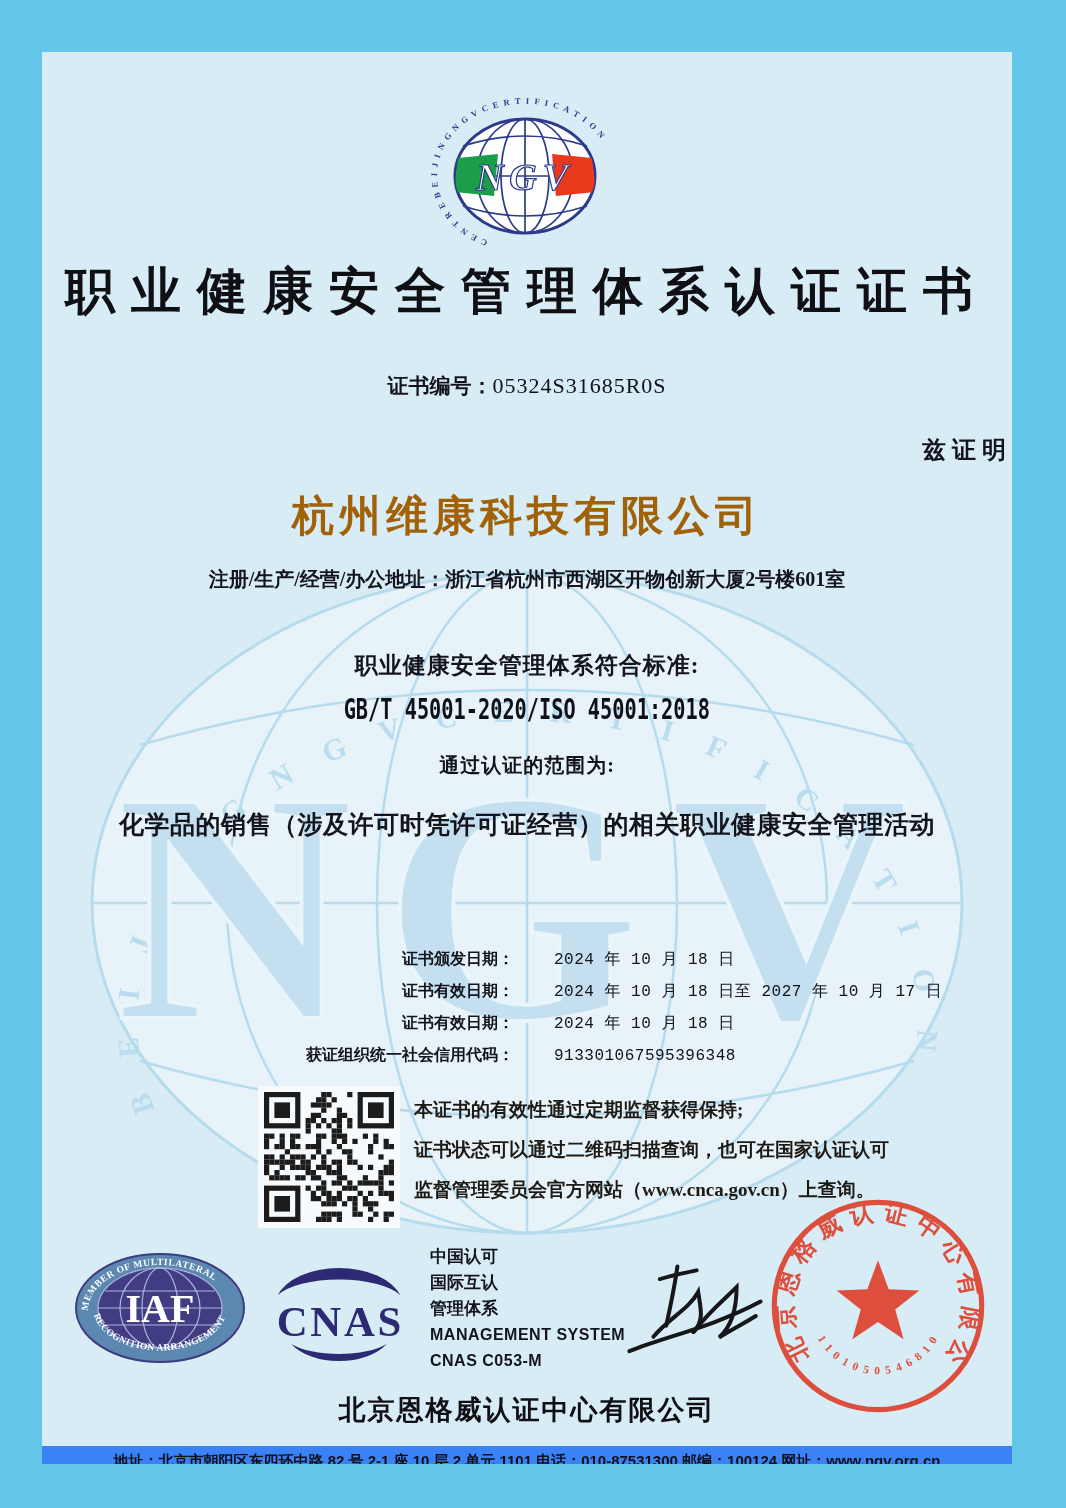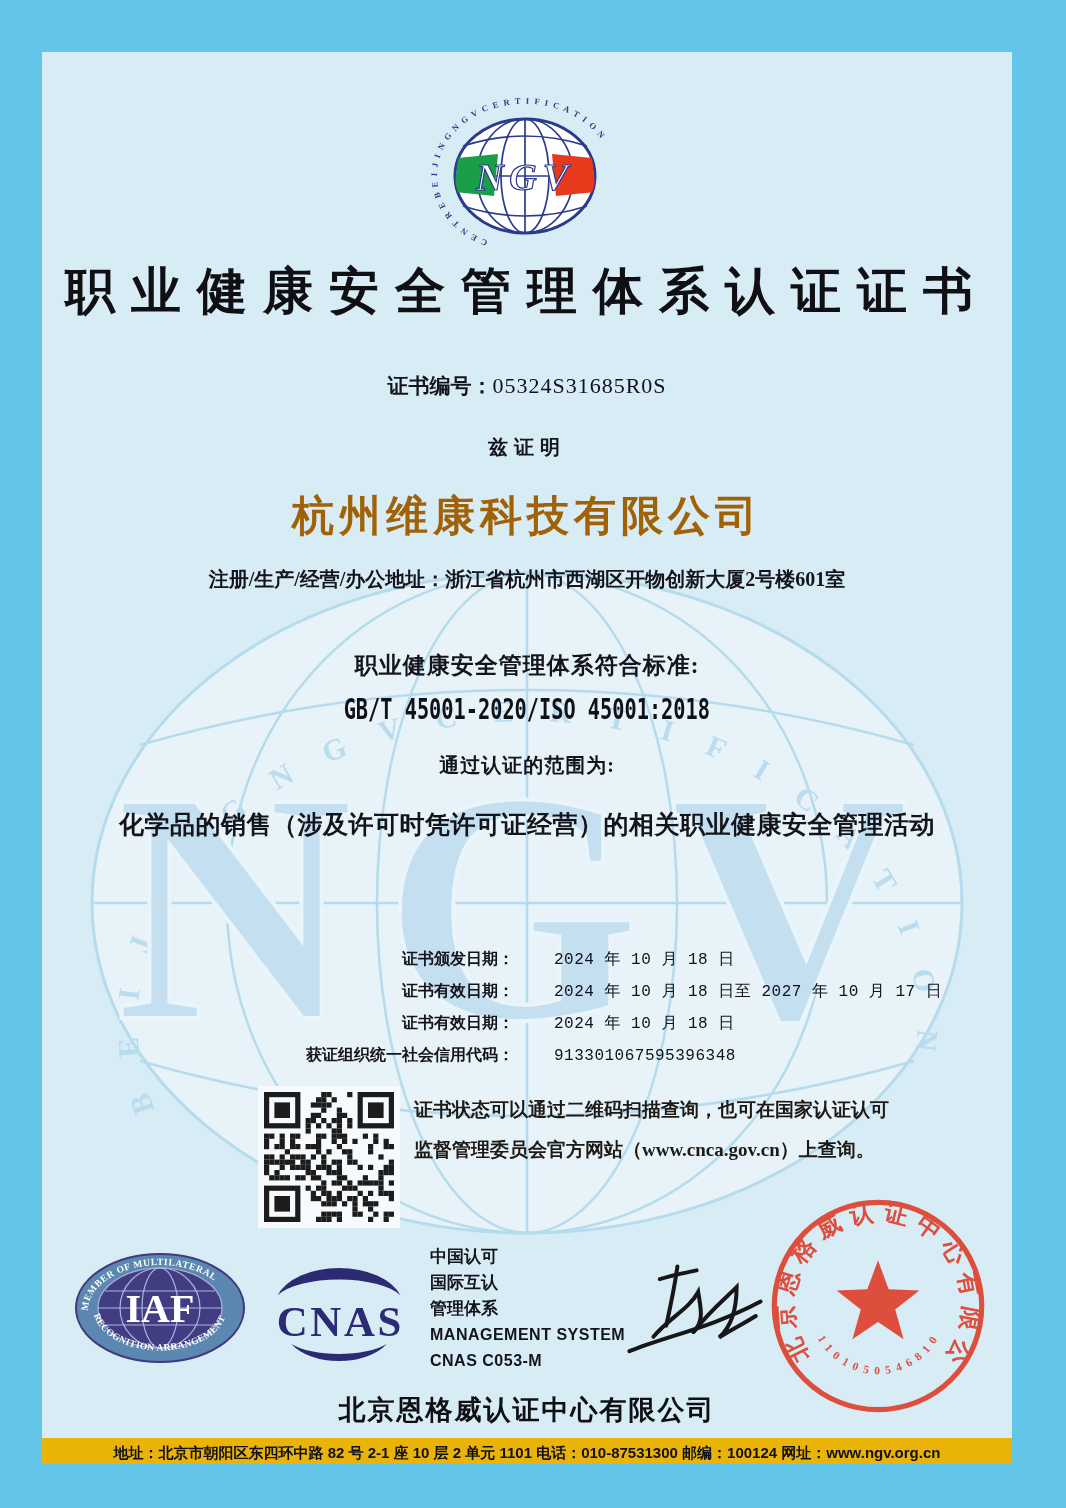--- a/index.html
+++ b/index.html
@@ -11,41 +11,41 @@
   .abs{position:absolute;}
   .ctr{left:0;width:970px;text-align:center;white-space:nowrap;}
   .kai{font-weight:bold;color:#14141c;}
   
   .wm{left:18px;top:498px;pointer-events:none;}
   
   .hlogo{left:388px;top:46px;}
   .title{top:206px;font-size:50px;letter-spacing:16px;color:#0f0f14;font-weight:bold;}
   .certno{top:320px;font-size:21px;}
   .certno .num{font-size:22px;letter-spacing:1px;color:#10101e;}
-  .certify{top:382px;font-size:20px;letter-spacing:6px;}
+  .certify{top:382px;font-size:24px;letter-spacing:6px;text-align:right;}
   .company{top:436px;font-size:42px;letter-spacing:5px;color:#a16207;}
   .addr{top:514px;font-size:20px;}
   .stdintro{top:598px;font-size:23px;letter-spacing:1px;}
   .gbt{top:642px;}
   .gbt span{display:inline-block;font-family:"DejaVu Sans Mono",monospace;
             font-weight:bold;font-size:26px;color:#101018;
             transform:scale(0.78,1.12);transform-origin:center;}
   .scopeintro{top:700px;font-size:20px;letter-spacing:1px;}
   .scope{top:756px;font-size:25px;letter-spacing:0.5px;}
   .dates{left:0;top:892px;width:970px;font-size:16px;font-family:Liberation Mono, monospace;}
   .drow{display:flex;line-height:32px;}
   .dlabel{width:472px;text-align:right;font-weight:bold;color:#14141c;}
   .dval{margin-left:40px;color:#12121e;letter-spacing:0.5px;}
   .qrbox{left:216px;top:1034px;width:142px;height:142px;background:#f6fafc;padding:0;}
   .qrnote{left:372px;top:1038px;font-size:19px;line-height:40px;white-space:nowrap;
           color:#1d1a16;}
   .accText{left:388px;top:1192px;font-size:17px;line-height:26px;color:#14141c;font-weight:bold;}
   .accText .en{font-family:"Liberation Sans","DejaVu Sans",sans-serif;font-size:16px;letter-spacing:0.5px;}
   .footco{top:1340px;font-size:27px;letter-spacing:2px;color:#0f0f14;}
-  .strip{left:0;bottom:0;width:970px;height:26px;background:#eab308;
+  .strip{left:0;bottom:0;width:970px;height:18px;background:#3b82f6;
          font-family:"Liberation Sans","DejaVu Sans",sans-serif;}
   .strip div{line-height:30px;text-align:center;font-size:15px;font-weight:bold;
              color:#101018;white-space:nowrap;}
   svg text{font-family:"Liberation Serif","DejaVu Serif",serif;}
 </style>
 </head>
 <body>
 
 <div class="stage">
   <div class="paper">
@@ -321,20 +321,21 @@
           <rect x="11.2" y="11.2" width="26" height="26" fill="#f6fafc"></rect>
           <rect x="16.4" y="16.4" width="15.600000000000001" height="15.600000000000001" fill="#1c1c1c"></rect>
           <rect x="99.60000000000001" y="6" width="36.4" height="36.4" fill="#1c1c1c"></rect>
           <rect x="104.8" y="11.2" width="26" height="26" fill="#f6fafc"></rect>
           <rect x="110" y="16.4" width="15.600000000000001" height="15.600000000000001" fill="#1c1c1c"></rect>
           <rect x="6" y="99.60000000000001" width="36.4" height="36.4" fill="#1c1c1c"></rect>
           <rect x="11.2" y="104.8" width="26" height="26" fill="#f6fafc"></rect>
           <rect x="16.4" y="110" width="15.600000000000001" height="15.600000000000001" fill="#1c1c1c"></rect>
         </svg></div>
     <div class="abs qrnote kai">
+      <div>本证书的有效性通过定期监督获得保持;</div>
       <div>证书状态可以通过二维码扫描查询，也可在国家认证认可</div>
       <div>监督管理委员会官方网站（www.cnca.gov.cn）上查询。</div>
     </div>
 
     <svg class="abs" style="left:33px;top:1201px;" width="170" height="110" viewBox="0 0 170 110">
       <defs>
         <path id="iaftop" d="M 13,58 A 72,46 0 1 1 157,58"></path>
         <path id="iafbot" d="M 19,62 A 67,43 0 0 0 151,62"></path>
       </defs>
       <ellipse cx="85" cy="55" rx="84" ry="54" fill="#5b87b0" stroke="#3f3a7d" stroke-width="2"></ellipse>

